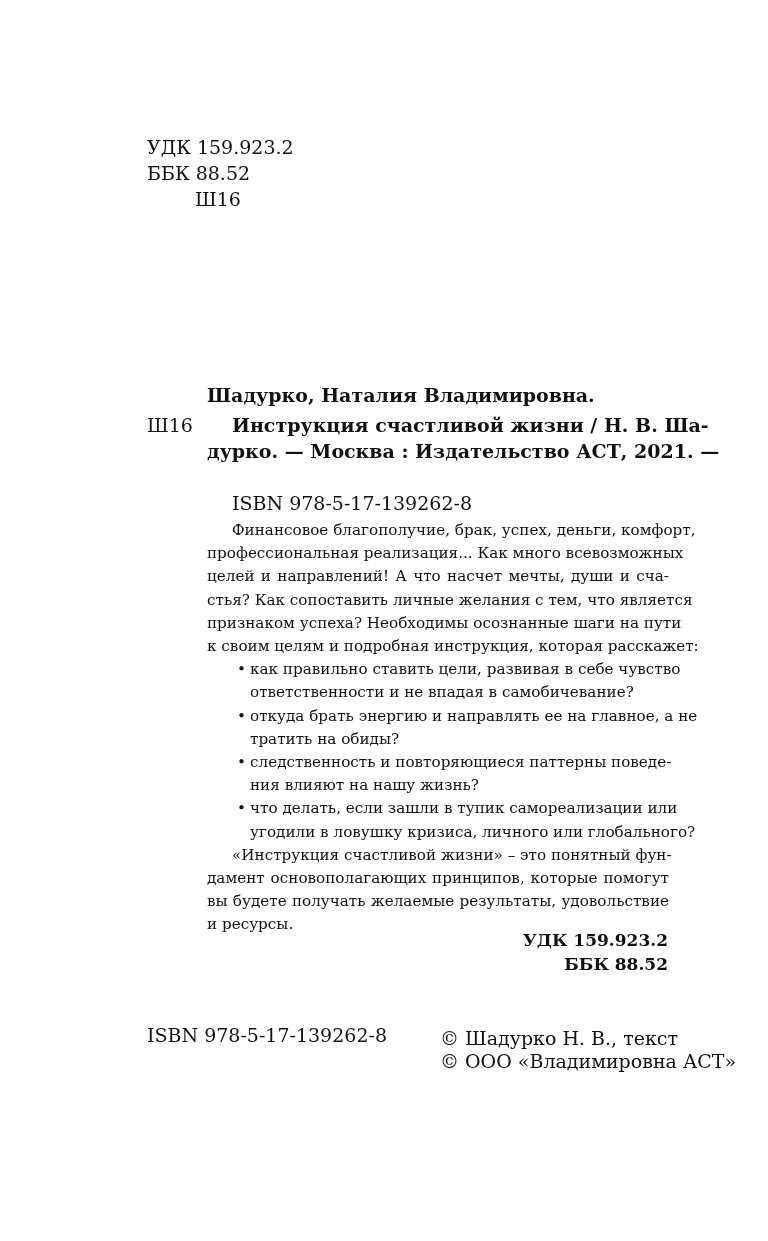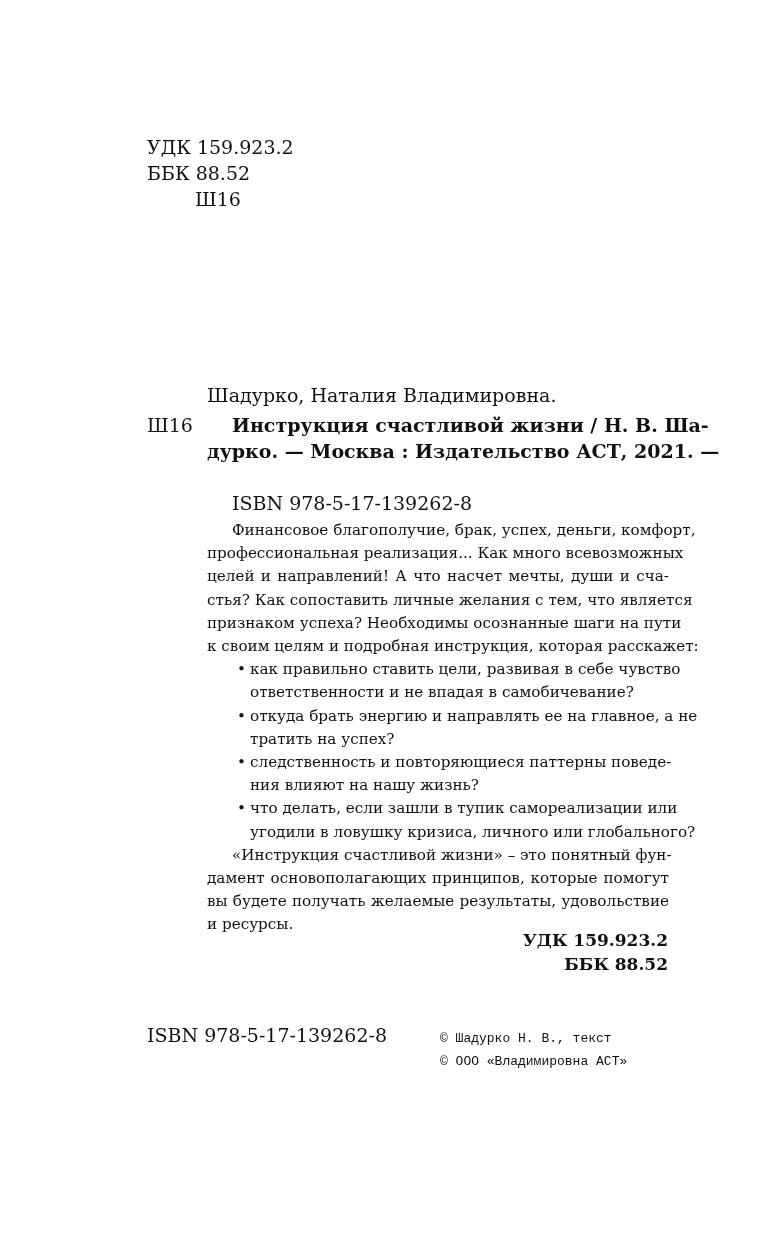--- a/index.html
+++ b/index.html
@@ -3,37 +3,37 @@
 <meta charset="utf-8">
 <style>
   html, body { margin:0; padding:0; background:#ffffff; }
   body { width:768px; height:1241px; position:relative; overflow:hidden;
          font-family:"DejaVu Serif","Liberation Serif",serif; color:#111; }
   .abs { position:absolute; white-space:nowrap; }
   .big { font-size:19px; line-height:26px; }
   .top-codes { left:147px; top:134px; }
   .top-codes div { height:26px; }
   .top-codes .sh { padding-left:48px; }
-  .title { left:207px; top:384px; font-weight:normal; font-size:19px; }
+  .title { left:207px; top:384px; font-weight:bold; font-size:19px; }
   .code-left { left:147px; top:412px; }
   .biblio { left:207px; top:412px; width:462px; white-space:normal; }
   .biblio .line { height:26px; white-space:nowrap;font-weight:bold; }
   .isbn1 { left:232px; top:490px; }
   .annot { left:207px; top:519px; width:462px; white-space:normal;
            font-size:15.2px; line-height:23.2px; }
   .annot .l { white-space:nowrap; text-align:justify; text-align-last:justify; height:23.2px; }
   .annot .l.ind { padding-left:25px; }
   .annot .l.last { text-align-last:left; }
   .annot .b { padding-left:30px; position:relative; }
   .annot .b .dot { position:absolute; left:30px; top:0; }
   .annot .b .t { display:block; padding-left:13px; white-space:nowrap; text-align:justify; text-align-last:justify; }
   .annot .b .t.last { text-align-last:left; }
   .codes-right { right:100px; top:928px; text-align:right; font-weight:bold; font-size:17px; line-height:24px; }
   .isbn2 { left:147px; top:1024px; font-size:19px; }
-  .copy { left:440px; top:1027px; font-size:13px; line-height:23px;font-family:Liberation Mono, monospace; }
+  .copy { left:440px; top:1027px; font-size:19px; line-height:23px; }
 </style>
 </head>
 <body>
 
 <div class="abs big top-codes">
   <div>УДК 159.923.2</div>
   <div>ББК 88.52</div>
   <div class="sh">Ш16</div>
 </div>
 
@@ -57,21 +57,21 @@
   <div class="l last">к своим целям и подробная инструкция, которая расскажет:</div>
 
   <div class="b">
     <span class="dot">•</span>
     <span class="t">как правильно ставить цели, развивая в себе чувство</span>
     <span class="t last">ответственности и не впадая в самобичевание?</span>
   </div>
   <div class="b">
     <span class="dot">•</span>
     <span class="t">откуда брать энергию и направлять ее на главное, а не</span>
-    <span class="t last">тратить на успех?</span>
+    <span class="t last">тратить на обиды?</span>
   </div>
   <div class="b">
     <span class="dot">•</span>
     <span class="t">следственность и повторяющиеся паттерны поведе-</span>
     <span class="t last">ния влияют на нашу жизнь?</span>
   </div>
   <div class="b">
     <span class="dot">•</span>
     <span class="t">что делать, если зашли в тупик самореализации или</span>
     <span class="t last">угодили в ловушку кризиса, личного или глобального?</span>

